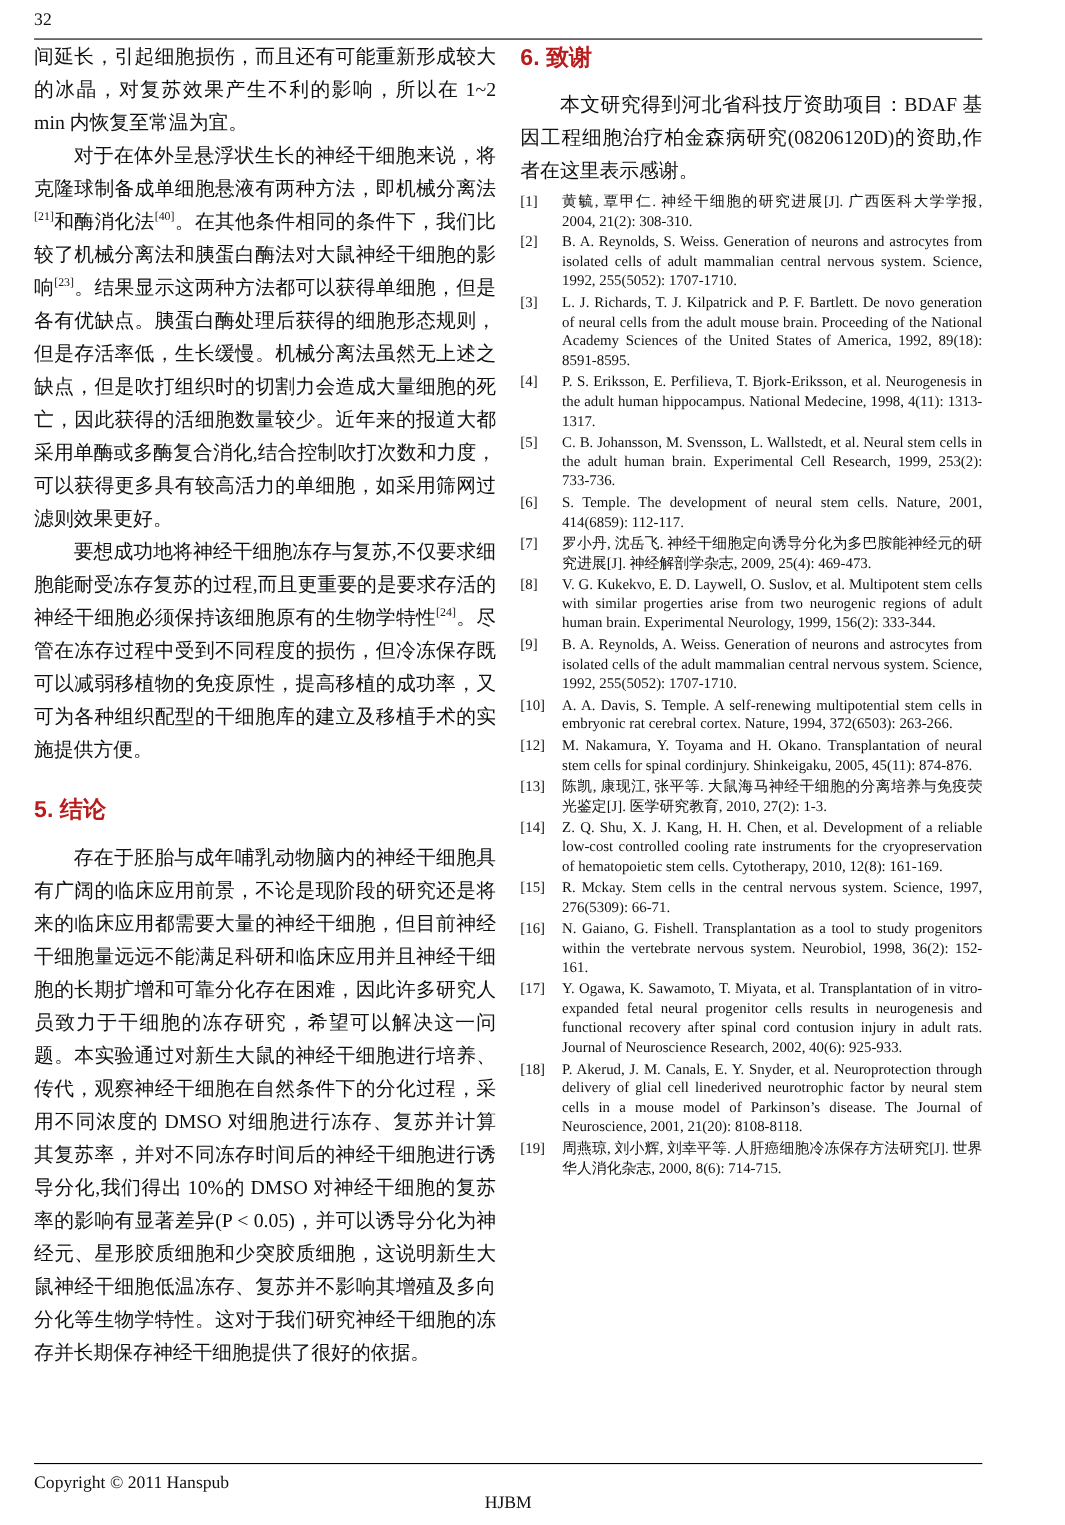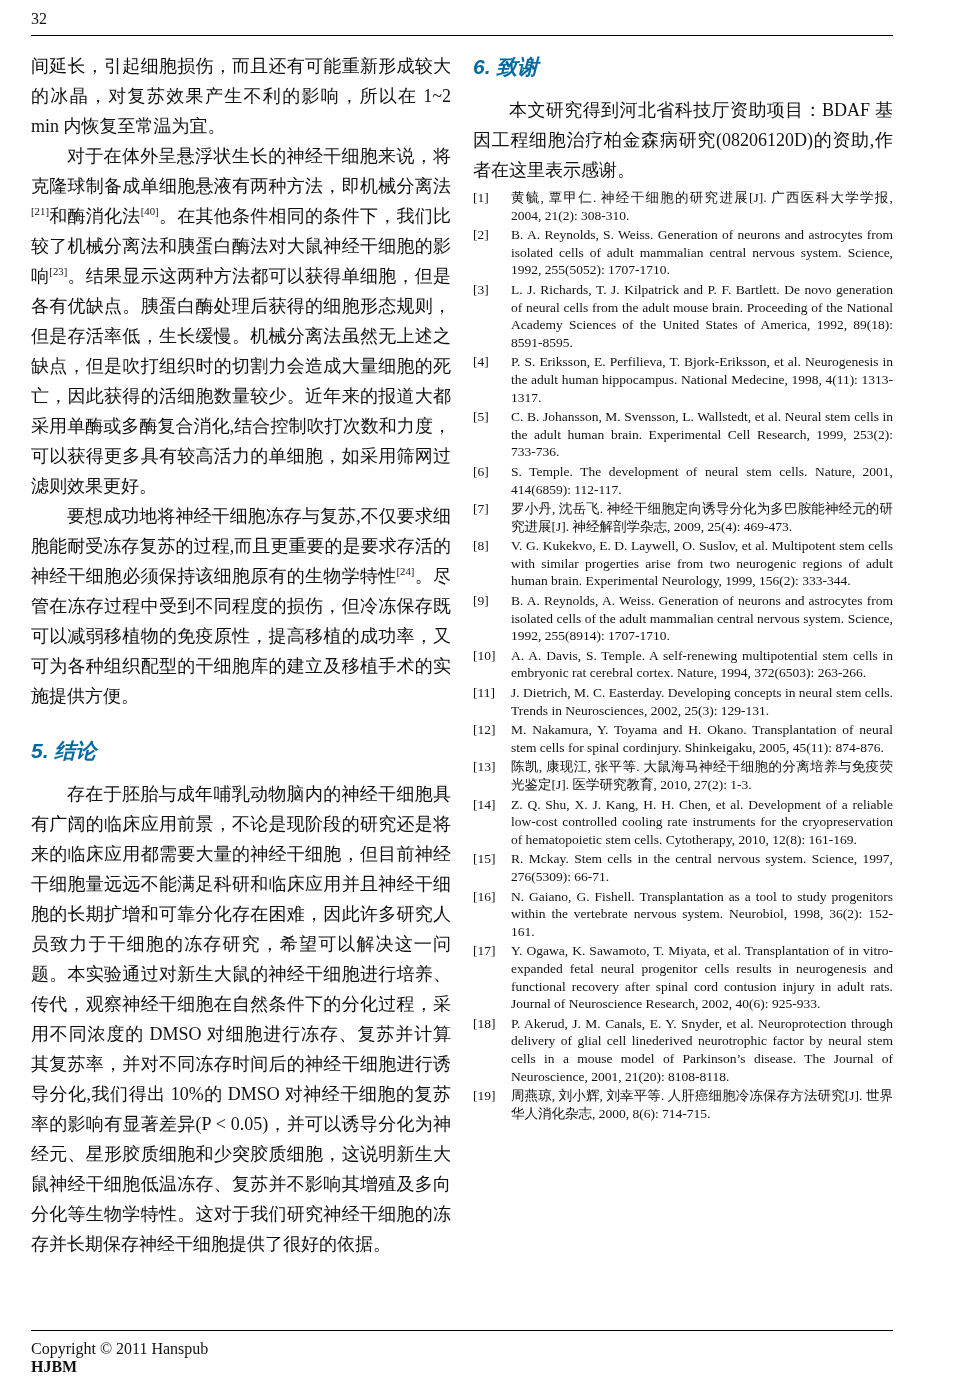--- a/index.html
+++ b/index.html
@@ -18,39 +18,38 @@
     display: flex;
     align-items: baseline;
     border-bottom: 1.5px solid #000;
     padding-bottom: 7px;
     font-size: 16px;
   }
   .page-number { width: 70px; text-align: left; }
   .running-title { flex: 1; text-align: center; letter-spacing: 1px; }
   .header-spacer { width: 70px; }
 
-  .columns { display: flex; gap: 22px; margin-top: 15px; }
+  .columns { display: flex; gap: 22px; }
   .column { flex: 1; min-width: 0; }
 
   .body-para {
     margin: 0;
     font-size: 18px;
     line-height: 30px;
     text-align: justify;
   }
   .body-para.indent { text-indent: 2em; }
   sup.cite { font-size: 0.6em; line-height: 0; font-family: Liberation Serif, serif; }
 
   .section-heading {
     font-family: "Liberation Sans", "DejaVu Sans", sans-serif;
     font-weight: bold;
     font-size: 21px;
     margin: 26px 0 14px 0;
-    color: #0369a1;
-    font-style: italic;
+    color: #b91c1c;
   }
   .section-heading.first { margin-top: 2px; }
 
   .ref-list { margin-top: 4px; }
   .ref-item {
     display: flex;
     font-size: 13.5px;
     line-height: 17.6px;
     margin-bottom: 2px;
   }
@@ -62,21 +61,21 @@
     left: 31px;
     right: 31px;
     bottom: 10px;
     border-top: 1.5px solid #000;
     padding-top: 9px;
     display: flex;
     justify-content: space-between;
     font-size: 16px;
     flex-direction: column;
   }
-  .journal-abbrev { font-weight: bold; }
+  .journal-abbrev { font-weight: normal; text-align: center; }
 </style>
 </head>
 <body>
 
 <div class="page">
 
   <header class="page-header">
     <span class="page-number">32</span>
     <span class="header-spacer"></span>
   </header>
@@ -128,29 +127,25 @@
           <div class="ref-item">
             <span class="ref-num">[7]</span>
             <span class="ref-text">罗小丹, 沈岳飞. 神经干细胞定向诱导分化为多巴胺能神经元的研究进展[J]. 神经解剖学杂志, 2009, 25(4): 469-473.</span>
           </div>
           <div class="ref-item">
             <span class="ref-num">[8]</span>
             <span class="ref-text">V. G. Kukekvo, E. D. Laywell, O. Suslov, et al. Multipotent stem cells with similar progerties arise from two neurogenic regions of adult human brain. Experimental Neurology, 1999, 156(2): 333-344.</span>
           </div>
           <div class="ref-item">
             <span class="ref-num">[9]</span>
-            <span class="ref-text">B. A. Reynolds, A. Weiss. Generation of neurons and astrocytes from isolated cells of the adult mammalian central nervous system. Science, 1992, 255(8914): 1707-1710.</span>
+            <span class="ref-text">B. A. Reynolds, A. Weiss. Generation of neurons and astrocytes from isolated cells of the adult mammalian central nervous system. Science, 1992, 255(5052): 1707-1710.</span>
           </div>
           <div class="ref-item">
             <span class="ref-num">[10]</span>
             <span class="ref-text">A. A. Davis, S. Temple. A self-renewing multipotential stem cells in embryonic rat cerebral cortex. Nature, 1994, 372(6503): 263-266.</span>
-          </div>
-          <div class="ref-item">
-            <span class="ref-num">[11]</span>
-            <span class="ref-text">J. Dietrich, M. C. Easterday. Developing concepts in neural stem cells. Trends in Neurosciences, 2002, 25(3): 129-131.</span>
           </div>
           <div class="ref-item">
             <span class="ref-num">[12]</span>
             <span class="ref-text">M. Nakamura, Y. Toyama and H. Okano. Transplantation of neural stem cells for spinal cordinjury. Shinkeigaku, 2005, 45(11): 874-876.</span>
           </div>
           <div class="ref-item">
             <span class="ref-num">[13]</span>
             <span class="ref-text">陈凯, 康现江, 张平等. 大鼠海马神经干细胞的分离培养与免疫荧光鉴定[J]. 医学研究教育, 2010, 27(2): 1-3.</span>
           </div>
           <div class="ref-item">

